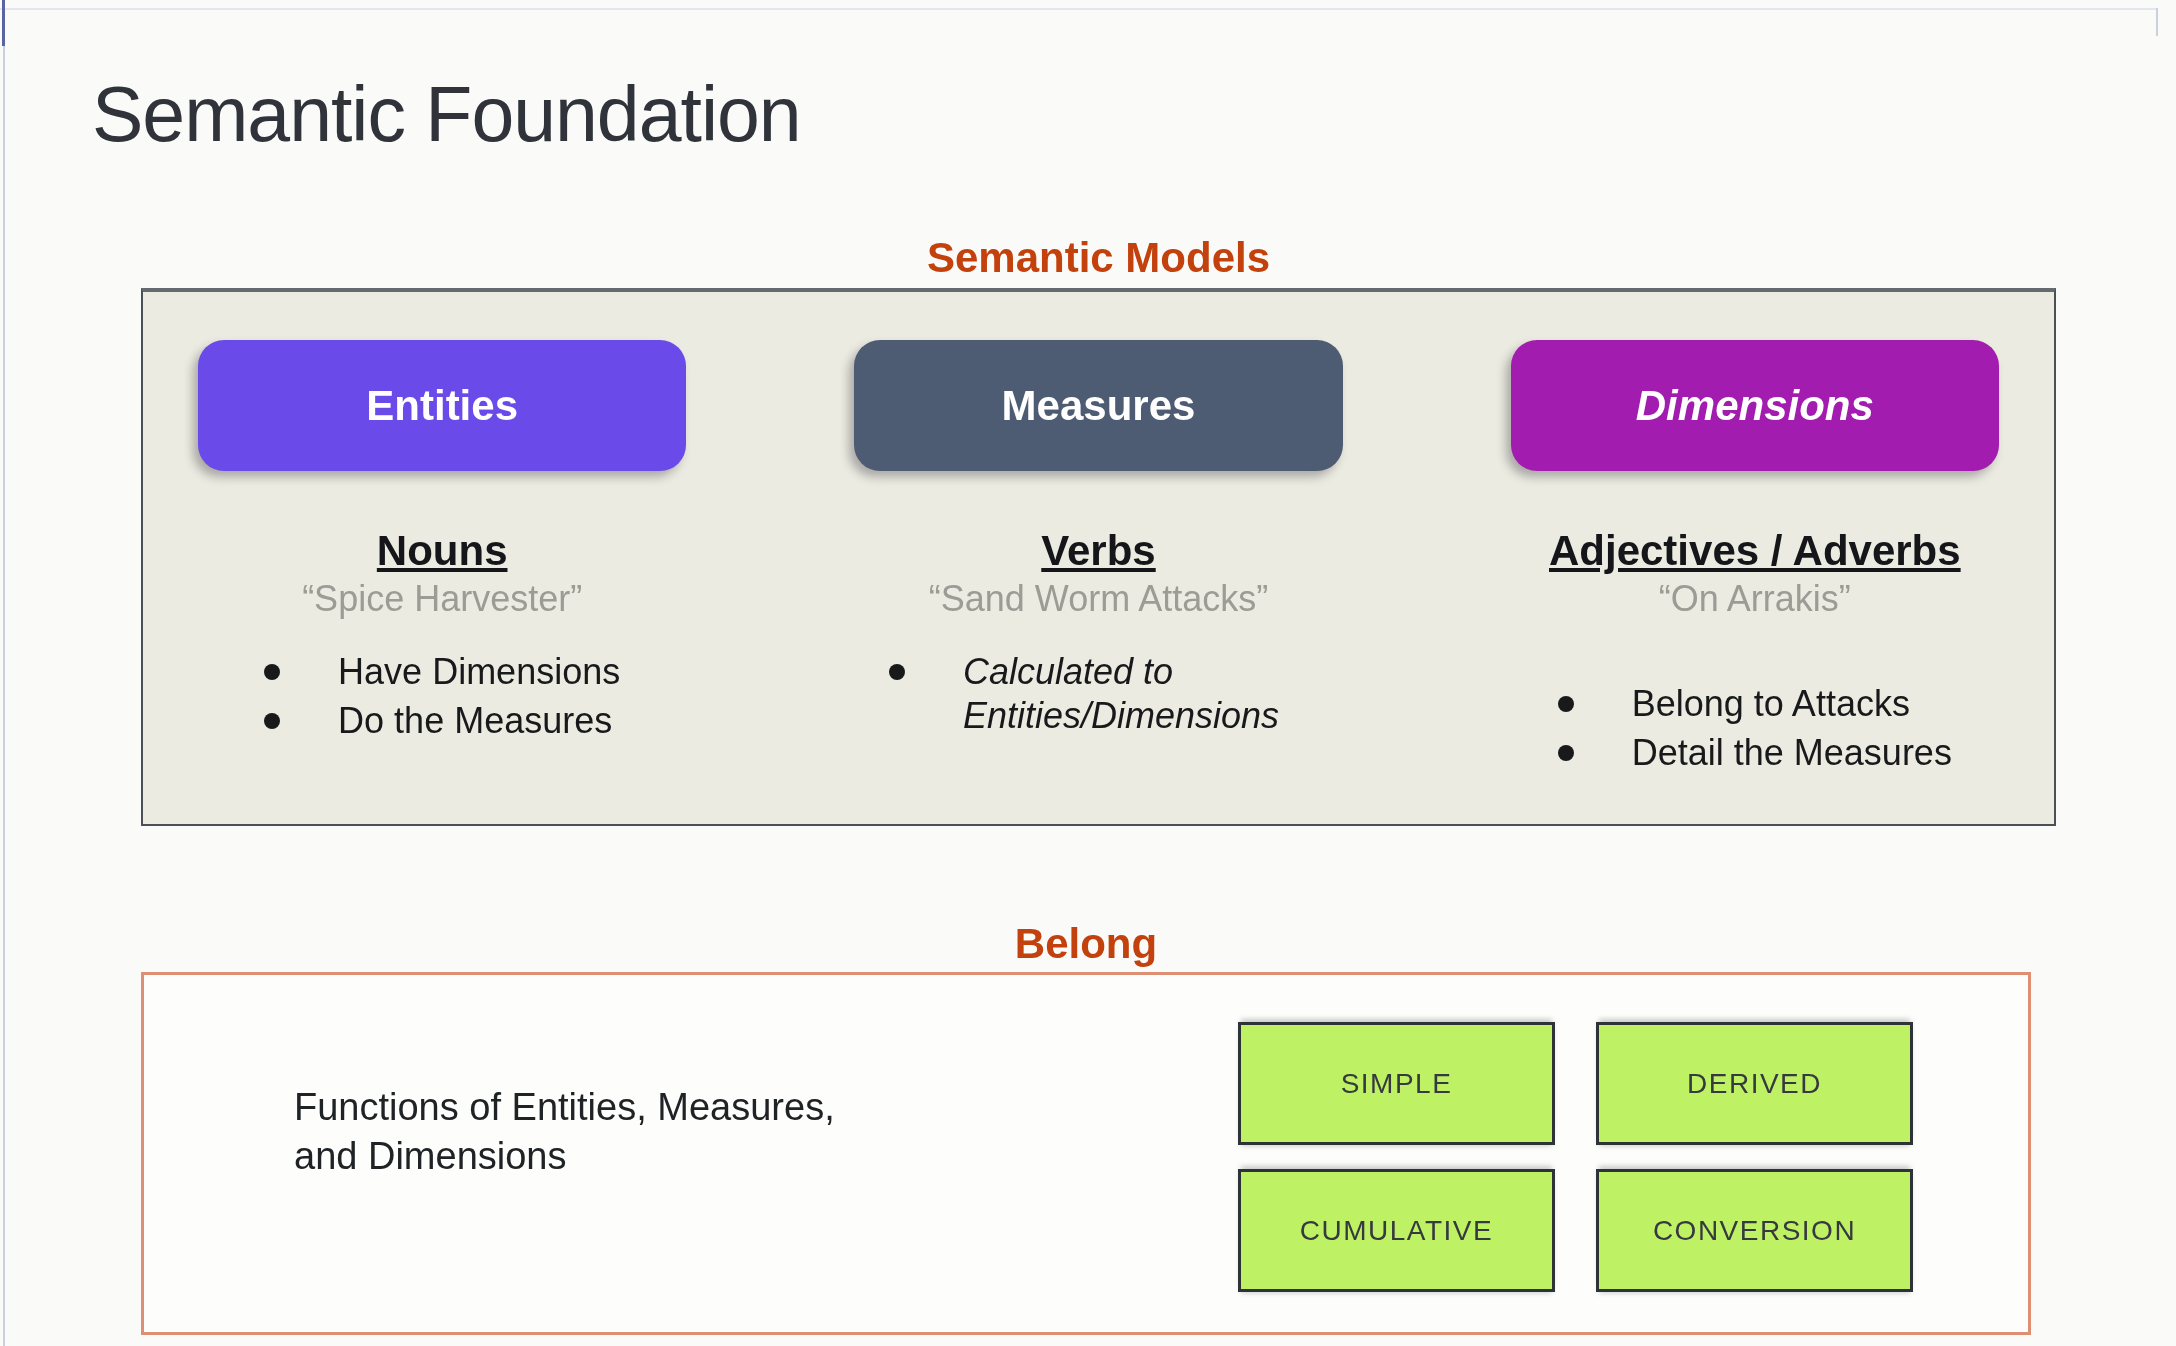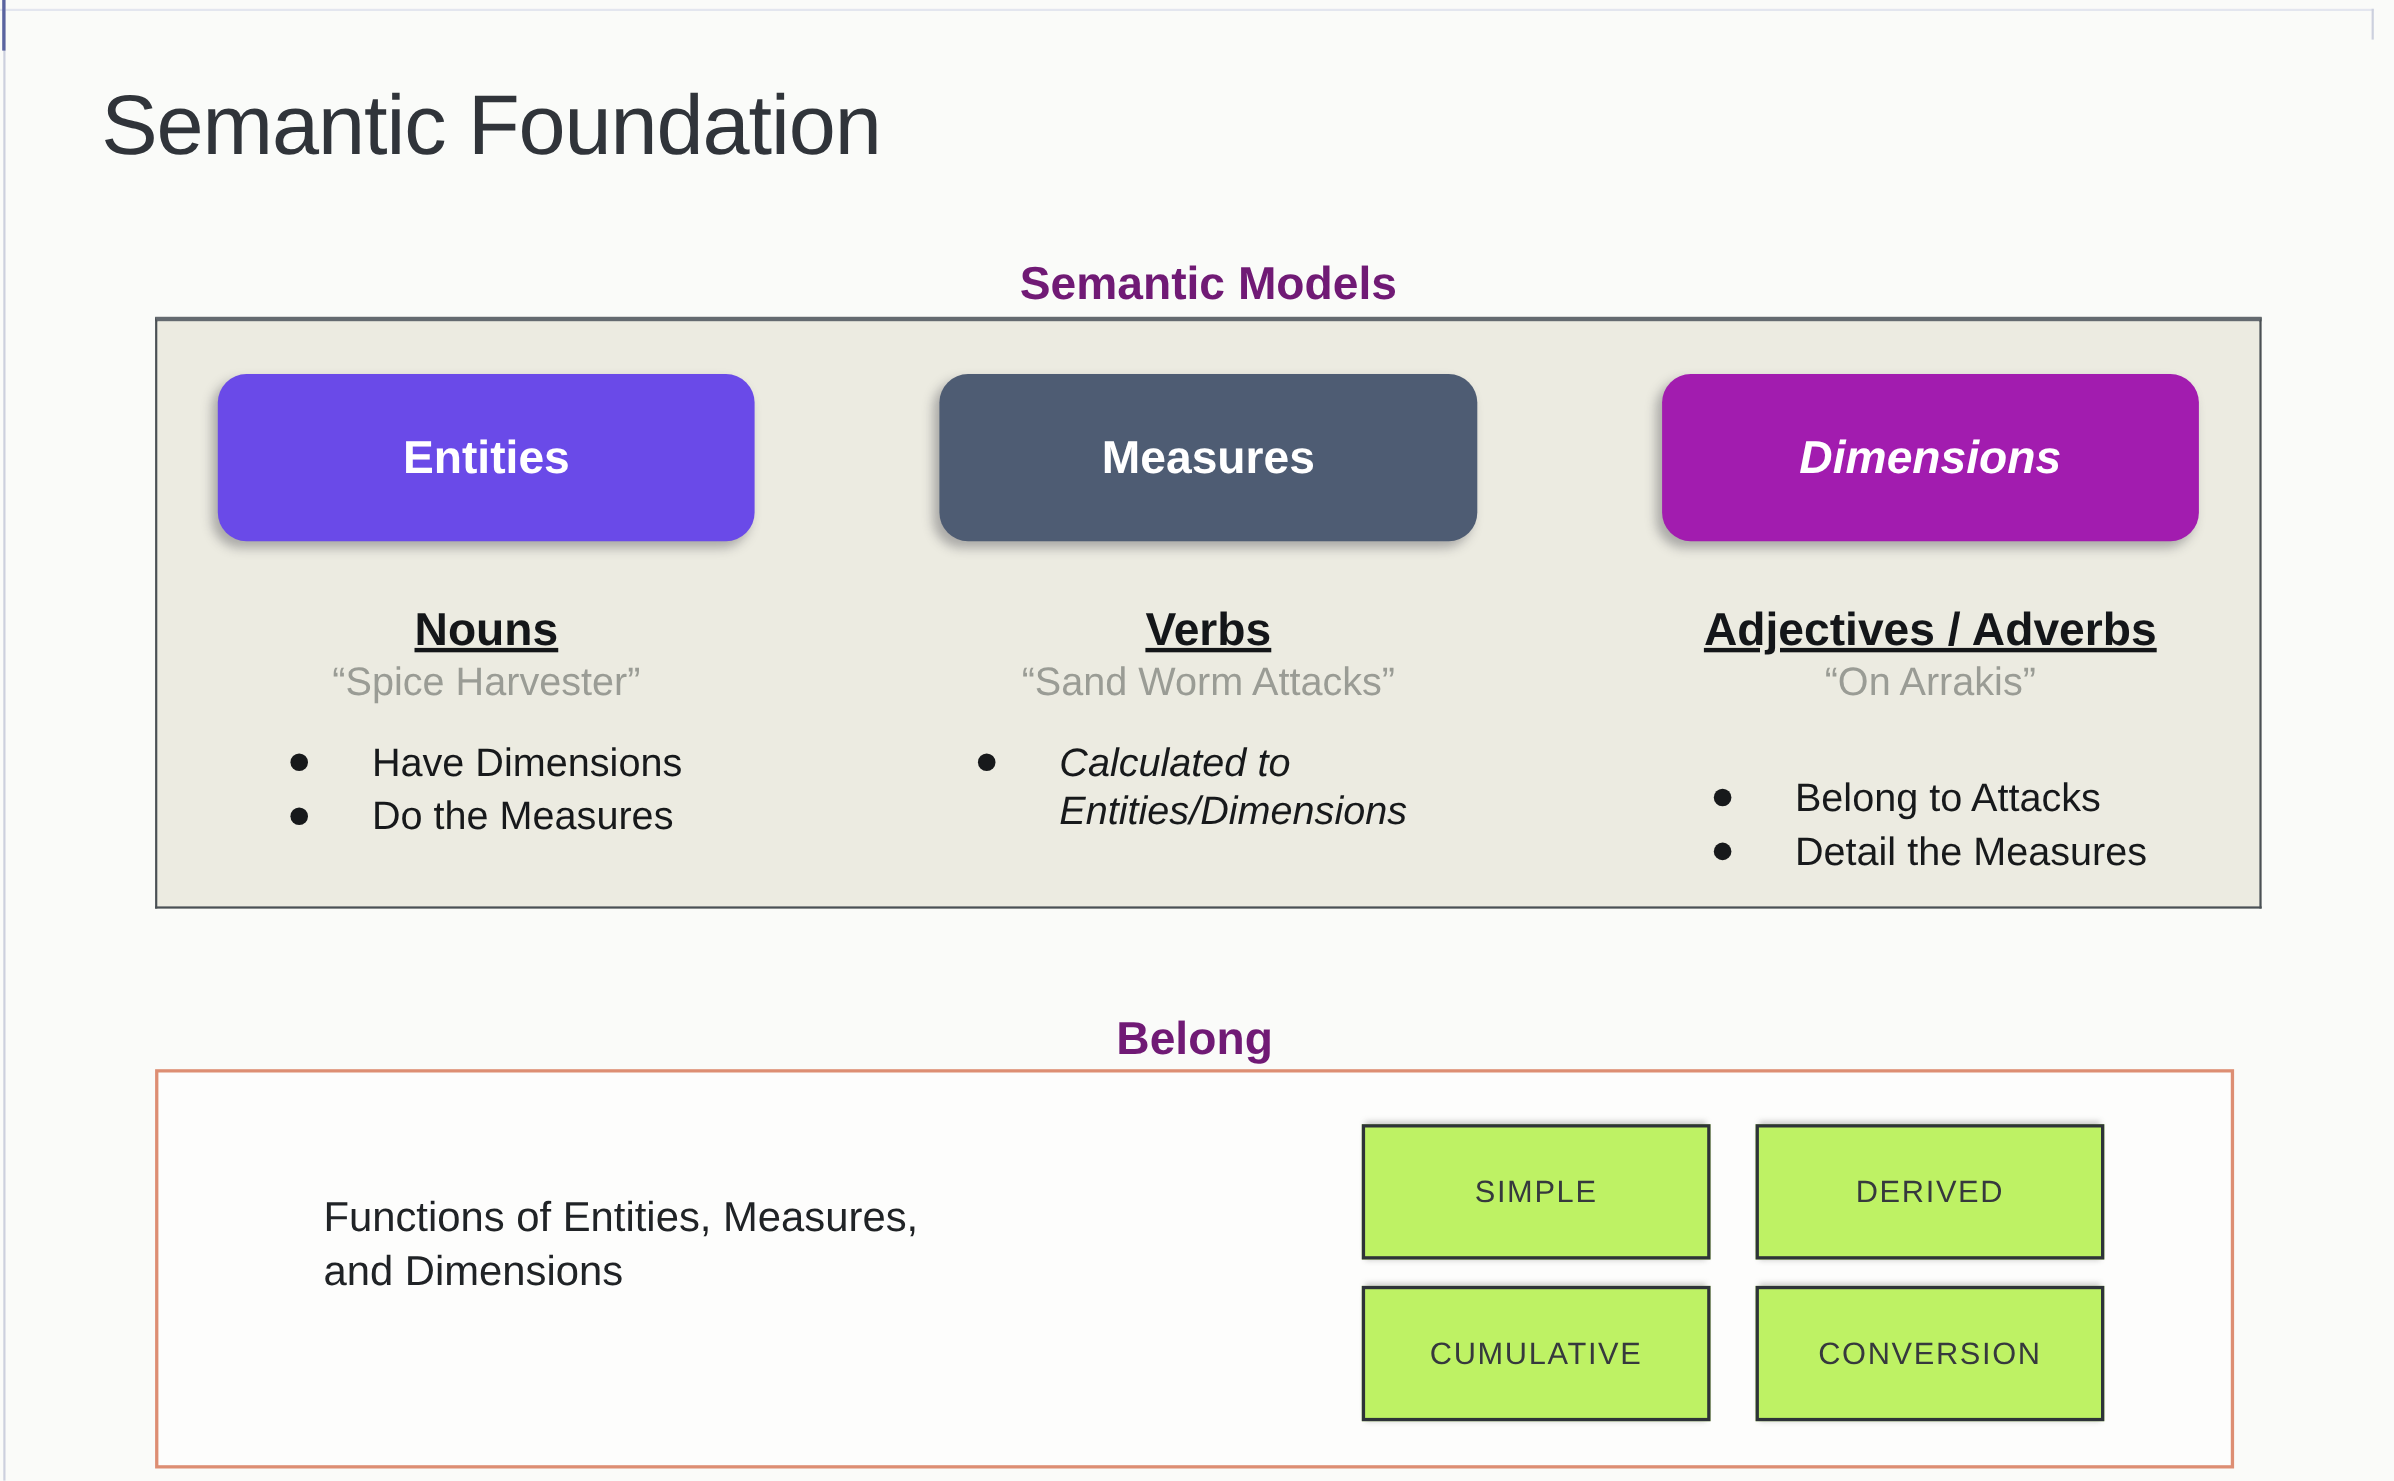--- a/index.html
+++ b/index.html
@@ -19,21 +19,21 @@
   .edge-right-tick { position:absolute; left:2156px; top:8px; width:2px; height:28px; background:#CCD0DE; }
 
   .slide-title {
     position: absolute; left: 80px; top: 72px;
     font-size: 77px; line-height: 1.1; font-weight: 400;
     letter-spacing: -1px; color: #30343A; margin-left: 12px;
   }
 
   .section-heading {
     position: absolute; text-align: center;
-    font-size: 42px; font-weight: 700; color: #701a75;
+    font-size: 42px; font-weight: 700; color: #c2410c;
   }
   .models-heading { left: 141px; width: 1915px; top: 234px; }
   .metrics-heading { left: 141px; width: 1890px; top: 920px; }
 
   .models-box {
     position: absolute; left: 141px; top: 288px;
     width: 1915px; height: 538px;
     box-sizing: border-box;
     background: #ECEBE1;
     border: 2px solid #4A5055;
@@ -41,21 +41,21 @@
     display: flex;
     padding: 0 55px;
     gap: 168px;
   }
   .model-col {
     flex: 1 1 0;
     display: flex; flex-direction: column; align-items: center;
   }
   .pill {
     margin-top: 48px;
-    width: 100%; height: 152px;
+    width: 100%; height: 131px;
     border-radius: 26px;
     display: flex; align-items: center; justify-content: center;
     color: #FFFFFF; font-size: 42px; font-weight: 700;
     box-shadow: -5px 6px 10px rgba(50,50,60,0.35);
   }
   .col-subtitle {
     margin-top: 56px;
     font-size: 42px; font-weight: 700; color: #141619;
     line-height: 1.15; text-align: center; text-decoration: underline;
   }

